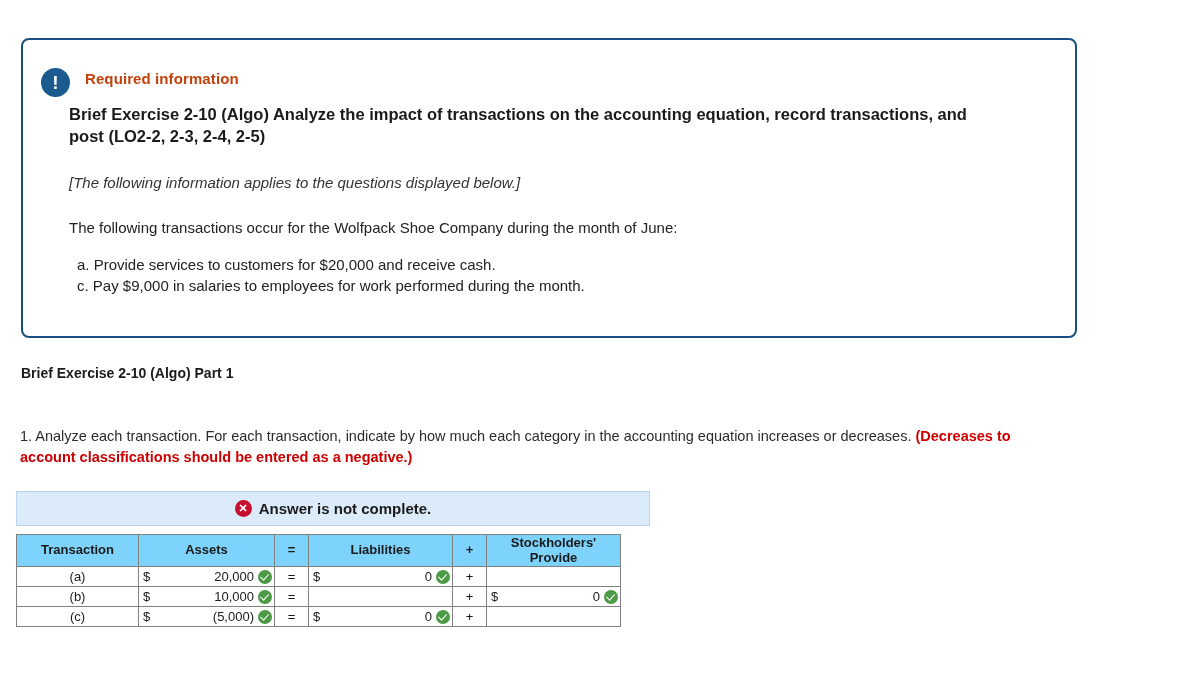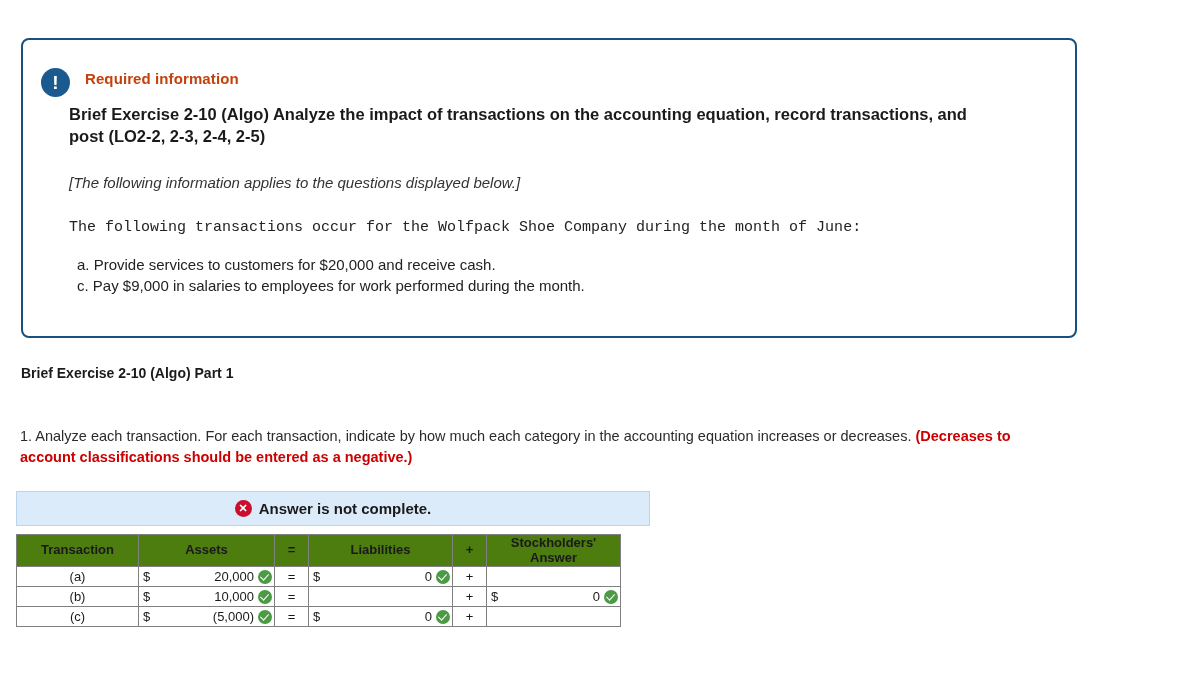--- a/index.html
+++ b/index.html
@@ -56,21 +56,20 @@
   .req-italic {
     font-style: italic;
     font-size: 15px;
     color: #333333;
     margin: 0 0 28px 0;
   }
   .req-intro {
     font-size: 15px;
     color: #222222;
     margin: 8px 0 18px 0;
-    font-family: Liberation Mono, monospace;
   }
   .req-list { margin: 4px; padding: 0 0 0 4px; list-style: none; }
   .req-list li { font-size: 15px; color: #222222; line-height: 1.42; }
 
   
   .part-heading {
     position: absolute;
     left: 21px; top: 365px;
     font-size: 14px;
     font-weight: bold;
@@ -121,21 +120,21 @@
     table-layout: fixed;
     font-size: 13px;
     color: #1a1a1a;
   }
   .answer-table th, .answer-table td {
     border: 1px solid #808080;
     padding: 0;
     height: 19px;
   }
   .answer-table thead th {
-    background: #4d7c0f;
+    background: #7dd3fc;
     color: #1a1a1a;
     font-weight: bold;
     font-size: 13px;
     text-align: center;
     height: 32px;
     line-height: 1.12;
   }
   .c-txn  { width: 122px; }
   .c-val  { width: 136px; }
   .c-op   { width: 34px; }
@@ -222,21 +221,21 @@
         <col class="c-plus">
         <col class="c-se">
     </colgroup>
     <thead>
       <tr>
         <th>Transaction</th>
         <th>Assets</th>
         <th>=</th>
         <th>Liabilities</th>
         <th>+</th>
-        <th>Stockholders' Answer</th>
+        <th>Stockholders' Provide</th>
       </tr>
     </thead>
     <tbody>
 
       <tr>
         <td class="txn-cell">(a)</td>
         <td class="money">
           <div class="inner">
             <span class="dollar">$</span>
             <span class="amount">20,000</span>

